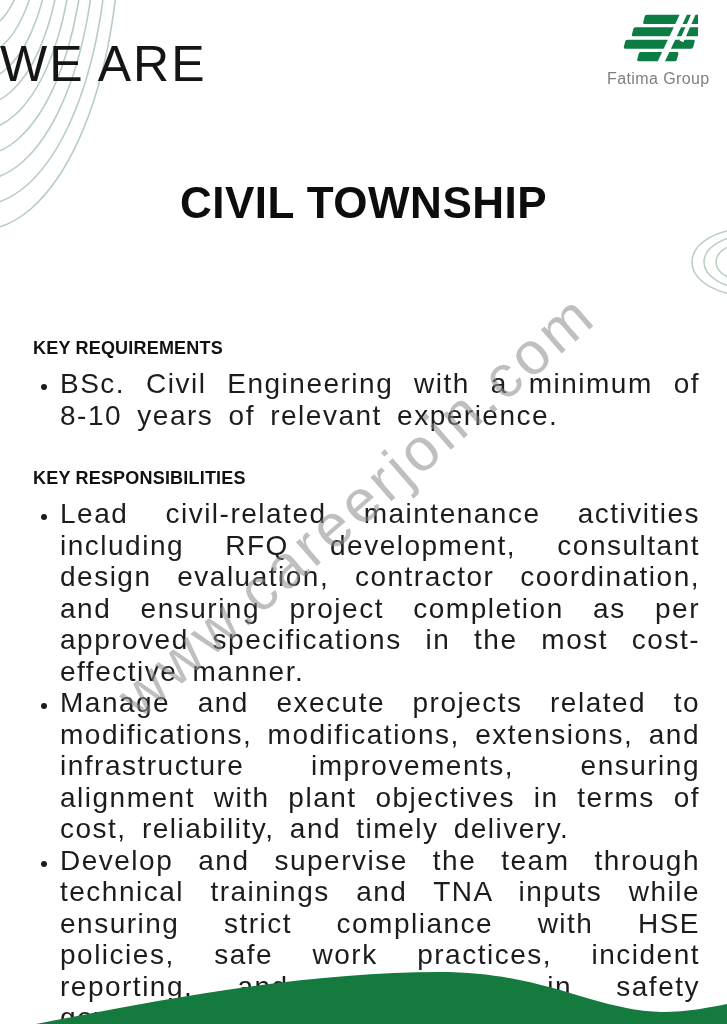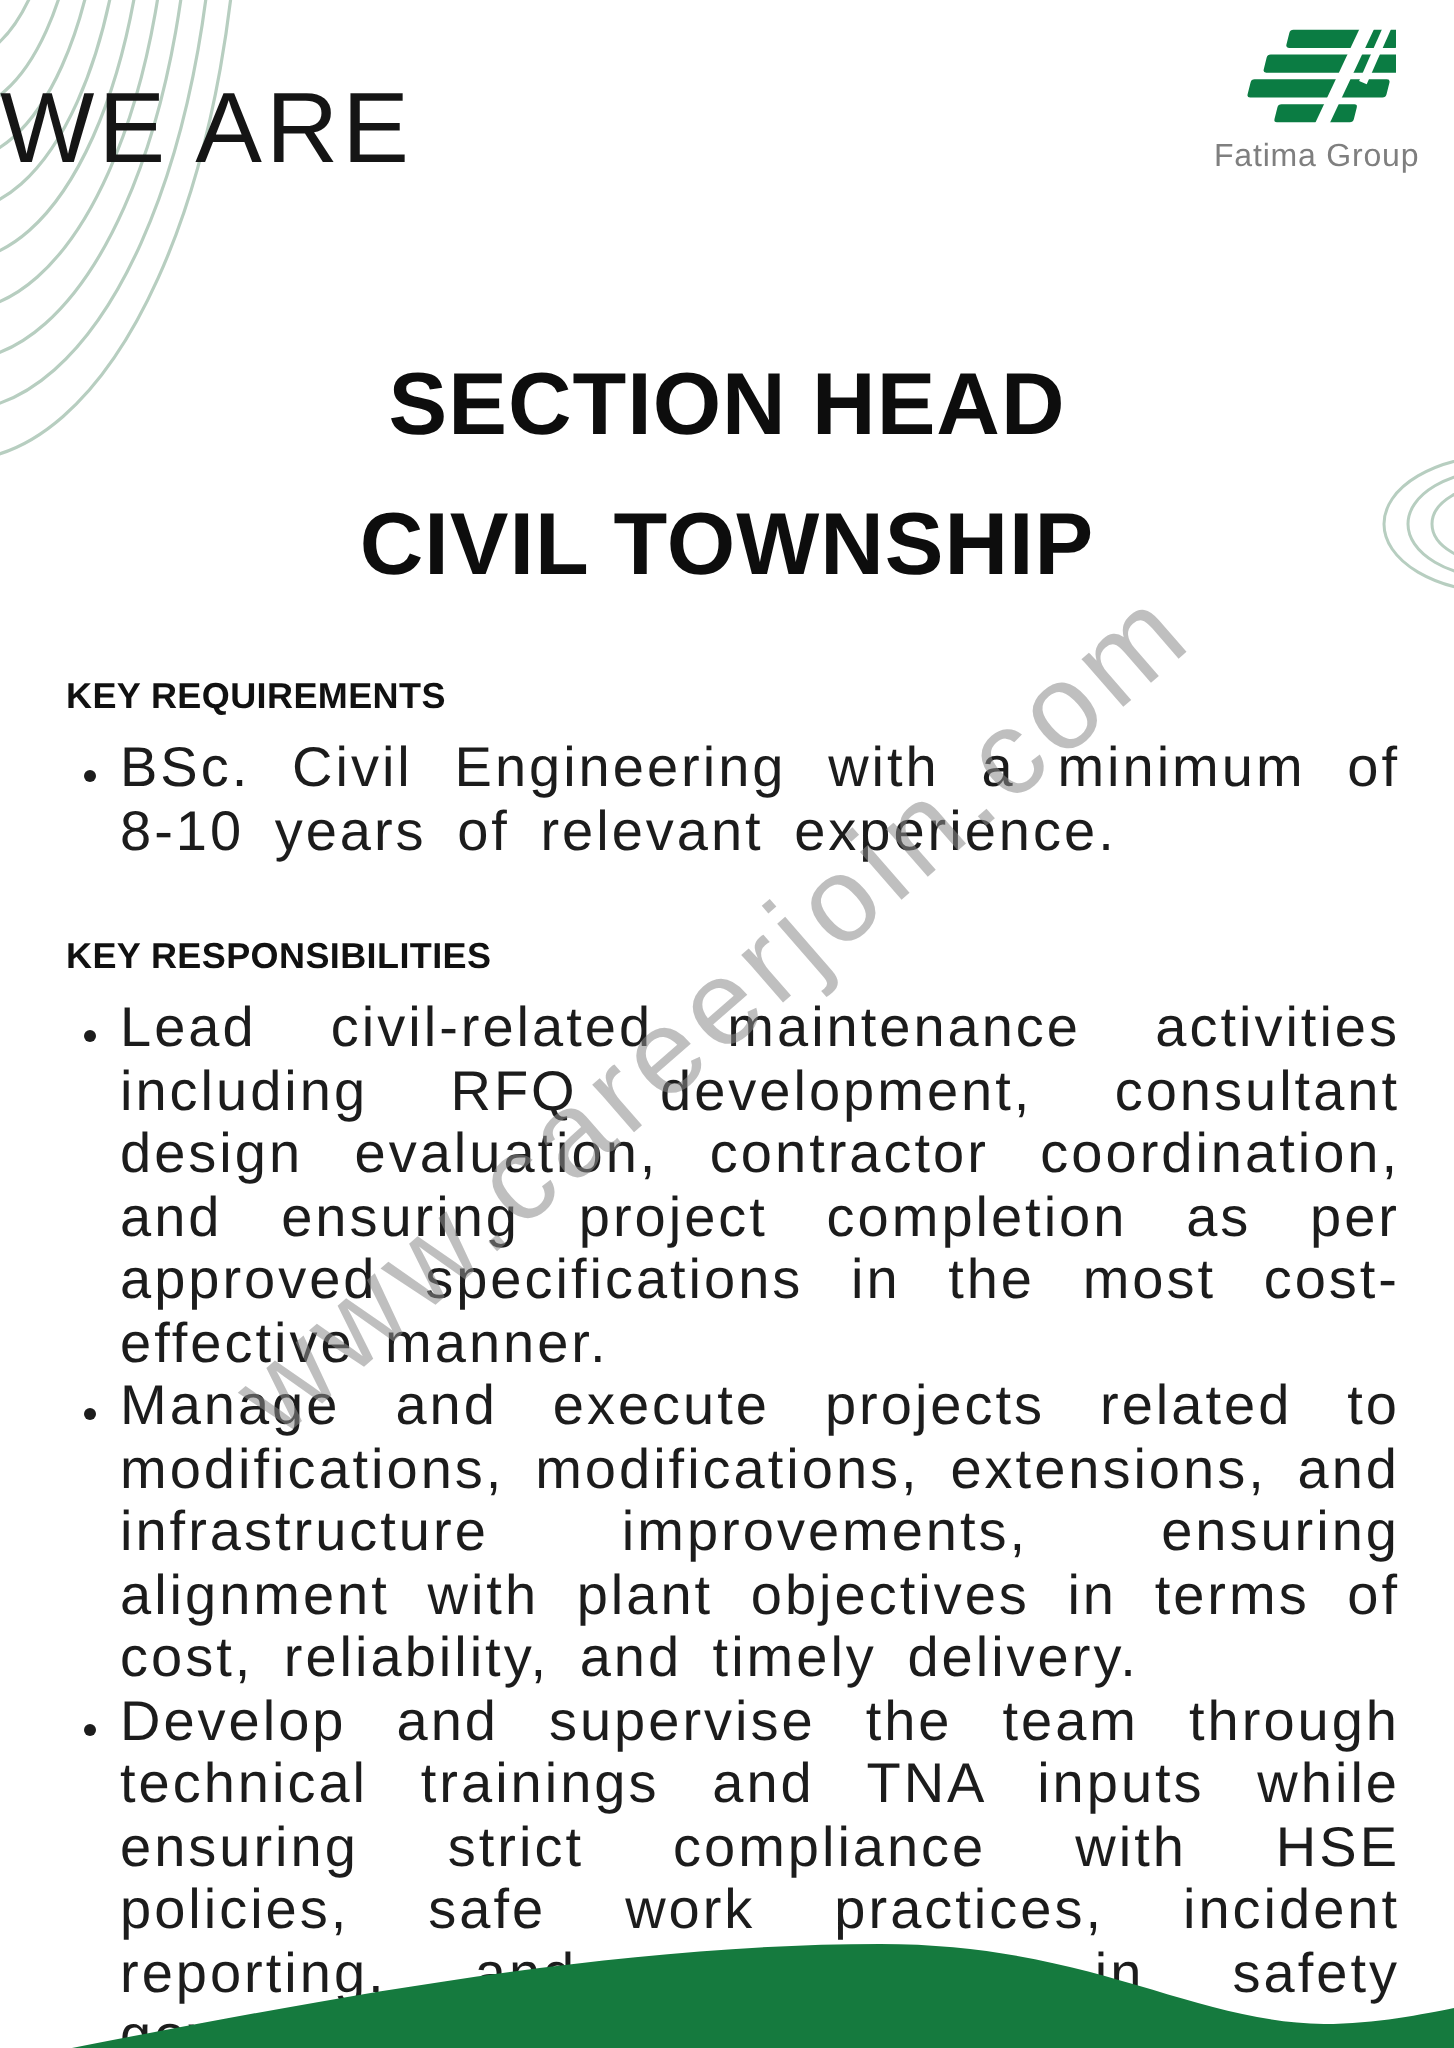--- a/index.html
+++ b/index.html
@@ -118,21 +118,20 @@
       <line x1="84" y1="32" x2="99" y2="-2" stroke="#ffffff" stroke-width="5"></line>
     </svg>
     <div class="logo-text">Fatima Group</div>
   </div>
 
   <div class="hero">
     <div>WE ARE</div>
   </div>
 
   <div class="job-title">
-    <div>SECTION HEAD</div>
     <div>CIVIL TOWNSHIP</div>
   </div>
 
   <div class="content">
 
     <section>
       <h2>KEY REQUIREMENTS</h2>
       <ul>
         <li>BSc. Civil Engineering with a minimum of 8-10 years of relevant experience.</li>
       </ul>

